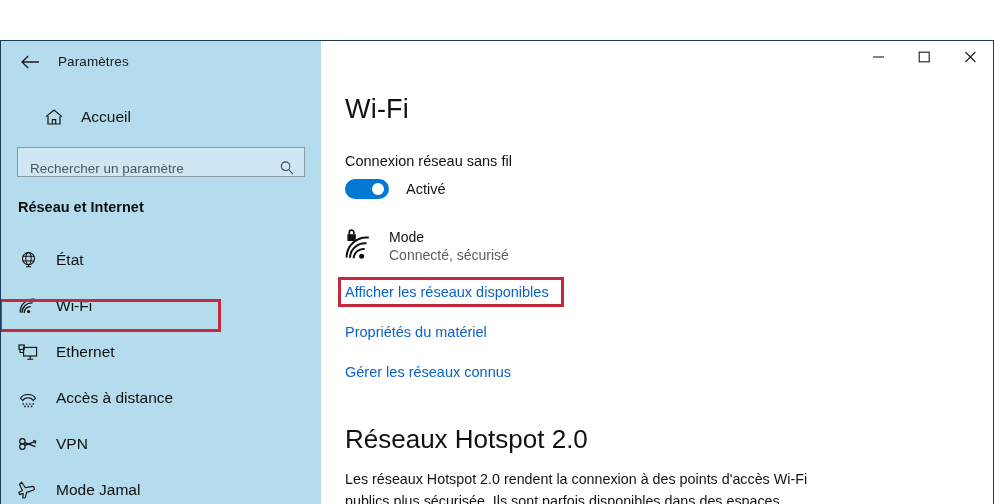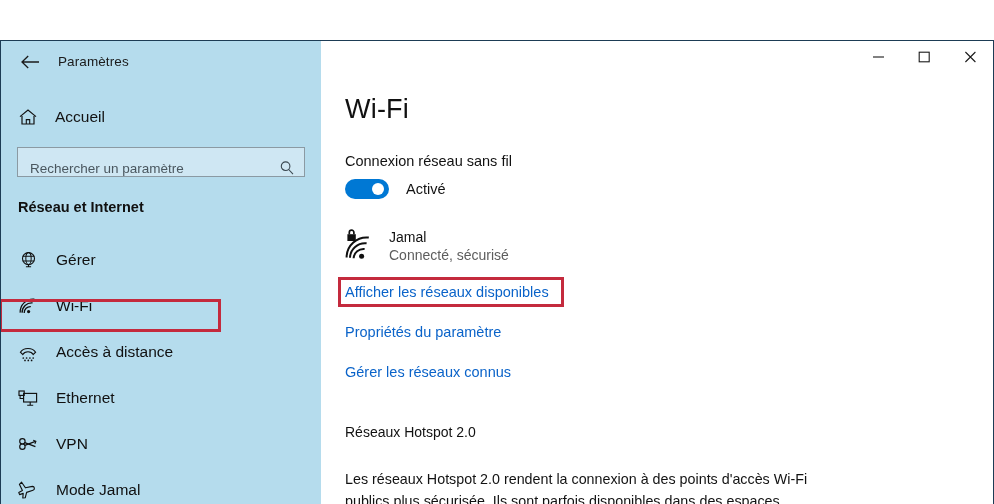--- a/index.html
+++ b/index.html
@@ -66,20 +66,21 @@
 
   .home-row {
     position: absolute;
     left: 0;
     top: 59px;
     width: 300px;
     height: 34px;
     display: flex;
     align-items: center;
     cursor: pointer;
+    padding-left: 26px;
   }
   .home-icon {
     width: 22px;
     height: 22px;
     margin-left: 16px;
     display: flex;
     align-items: center;
     justify-content: center;
   }
   .home-label {
@@ -291,21 +292,21 @@
     text-decoration: none;
   }
   #link-0 { top: 243px; }
   #link-1 { top: 283px; }
   #link-2 { top: 323px; }
 
   .section-title {
     position: absolute;
     left: 24px;
     top: 383px;
-    font-size: 14px;
+    font-size: 26px;
     color: #111111;
     text-align: center;
   }
   .section-body {
     position: absolute;
     left: 24px;
     top: 428px;
     width: 470px;
     font-size: 14.3px;
     line-height: 21.5px;
@@ -355,65 +356,65 @@
 
       <div class="nav-item">
         <span class="nav-icon">
           <svg width="21" height="21" viewBox="0 0 22 22" aria-hidden="true">
             <circle cx="11" cy="9" r="6.3" fill="none" stroke="#101010" stroke-width="1.15"></circle>
             <ellipse cx="11" cy="9" rx="2.8" ry="6.3" fill="none" stroke="#101010" stroke-width="1.05"></ellipse>
             <path d="M4.9 6.6 H17.1 M4.9 11.4 H17.1" fill="none" stroke="#101010" stroke-width="1.05"></path>
             <path d="M8.3 17.6 H13.7 M11 15.3 V17.6" fill="none" stroke="#101010" stroke-width="1.15"></path>
           </svg>
         </span>
-        <span class="nav-label">Gérer</span>
+        <span class="nav-label">État</span>
       </div>
 
       <div class="nav-item">
         <span class="nav-icon">
           <svg width="22" height="20" viewBox="0 0 22 20" aria-hidden="true">
             <path d="M3.2 16.6 A13 13 0 0 1 17.4 3.1" fill="none" stroke="#101010" stroke-width="1.3"></path>
             <path d="M5.1 16.8 A9.6 9.6 0 0 1 15.6 6.9" fill="none" stroke="#101010" stroke-width="1.3"></path>
             <path d="M7.2 17 A6.2 6.2 0 0 1 13.8 10.6" fill="none" stroke="#101010" stroke-width="1.3"></path>
             <circle cx="11.6" cy="15.6" r="1.6" fill="#101010"></circle>
           </svg>
         </span>
         <span class="nav-label">Wi-Fi</span>
+      </div>
+
+      <div class="nav-item">
+        <span class="nav-icon">
+          <svg width="22" height="20" viewBox="0 0 22 20" aria-hidden="true">
+            <rect x="6.6" y="5.4" width="13" height="8.6" fill="none" stroke="#101010" stroke-width="1.15"></rect>
+            <path d="M10.2 17.2 H16.2 M13.2 14 V17.2" fill="none" stroke="#101010" stroke-width="1.15"></path>
+            <rect x="2" y="3" width="5.2" height="4.4" fill="none" stroke="#101010" stroke-width="1.15"></rect>
+            <path d="M3.1 7.4 V10.4 H6.6" fill="none" stroke="#101010" stroke-width="1.05"></path>
+          </svg>
+        </span>
+        <span class="nav-label">Ethernet</span>
       </div>
 
       <div class="nav-item">
         <span class="nav-icon">
           <svg width="22" height="20" viewBox="0 0 22 20" aria-hidden="true">
             <path d="M3.4 10.2 A8.6 7 0 0 1 18.6 10.2 L16.2 12.6 A5.6 4.6 0 0 0 5.8 12.6 Z" fill="none" stroke="#101010" stroke-width="1.15"></path>
             <circle cx="6.3" cy="16" r=".85" fill="#101010"></circle>
             <circle cx="9.6" cy="16" r=".85" fill="#101010"></circle>
             <circle cx="12.9" cy="16" r=".85" fill="#101010"></circle>
             <circle cx="16.2" cy="16" r=".85" fill="#101010"></circle>
             <circle cx="8" cy="18.4" r=".85" fill="#101010"></circle>
             <circle cx="11.3" cy="18.4" r=".85" fill="#101010"></circle>
             <circle cx="14.6" cy="18.4" r=".85" fill="#101010"></circle>
           </svg>
         </span>
         <span class="nav-label">Accès à distance</span>
       </div>
 
       <div class="nav-item">
         <span class="nav-icon">
-          <svg width="22" height="20" viewBox="0 0 22 20" aria-hidden="true">
-            <rect x="6.6" y="5.4" width="13" height="8.6" fill="none" stroke="#101010" stroke-width="1.15"></rect>
-            <path d="M10.2 17.2 H16.2 M13.2 14 V17.2" fill="none" stroke="#101010" stroke-width="1.15"></path>
-            <rect x="2" y="3" width="5.2" height="4.4" fill="none" stroke="#101010" stroke-width="1.15"></rect>
-            <path d="M3.1 7.4 V10.4 H6.6" fill="none" stroke="#101010" stroke-width="1.05"></path>
-          </svg>
-        </span>
-        <span class="nav-label">Ethernet</span>
-      </div>
-
-      <div class="nav-item">
-        <span class="nav-icon">
           <svg width="22" height="18" viewBox="0 0 22 18" aria-hidden="true">
             <circle cx="5.4" cy="6.3" r="2.7" fill="none" stroke="#101010" stroke-width="1.15"></circle>
             <circle cx="5.4" cy="11.7" r="2.7" fill="none" stroke="#101010" stroke-width="1.15"></circle>
             <path d="M7.8 7.6 L18.4 11.6" fill="none" stroke="#101010" stroke-width="1.15"></path>
             <path d="M7.8 10.4 L18.4 6.4" fill="none" stroke="#101010" stroke-width="1.15"></path>
             <path d="M16.2 5.2 L18.9 6.2 L17.9 8.9" fill="none" stroke="#101010" stroke-width="1.05"></path>
           </svg>
         </span>
         <span class="nav-label">VPN</span>
       </div>
@@ -468,27 +469,27 @@
         <svg width="32" height="34" viewBox="0 0 32 34" aria-hidden="true">
           <path d="M2.6 28.4 A20 20 0 0 1 24.8 8.6" fill="none" stroke="#101010" stroke-width="2"></path>
           <path d="M6 28.8 A15 15 0 0 1 22.6 14.3" fill="none" stroke="#101010" stroke-width="2"></path>
           <path d="M9.6 29.2 A10 10 0 0 1 20.6 20" fill="none" stroke="#101010" stroke-width="2"></path>
           <circle cx="17.6" cy="27.2" r="2.5" fill="#101010"></circle>
           <rect x="3.4" y="5.2" width="8.4" height="6.8" fill="#101010"></rect>
           <path d="M5.3 5.2 V3.4 A2.3 2.3 0 0 1 9.9 3.4 V5.2" fill="none" stroke="#101010" stroke-width="1.7"></path>
         </svg>
       </span>
       <span class="net-text">
-        <span class="net-name">Jamal</span><br>
+        <span class="net-name">Mode</span><br>
         <span class="net-status">Connecté, sécurisé</span>
       </span>
     </div>
 
     <a class="link" id="link-0">Afficher les réseaux disponibles</a>
-    <a class="link" id="link-1">Propriétés du paramètre</a>
+    <a class="link" id="link-1">Propriétés du matériel</a>
     <a class="link" id="link-2">Gérer les réseaux connus</a>
 
     <div class="section-title">Réseaux Hotspot 2.0</div>
     <div class="section-body">Les réseaux Hotspot 2.0 rendent la connexion à des points d'accès Wi-Fi publics plus sécurisée. Ils sont parfois disponibles dans des espaces publics comme les aéroports, les hôtels et les cafés.</div>
   </div>
 
   <div class="annot" id="annot-link"></div>
 </div>
 
 </body></html>

